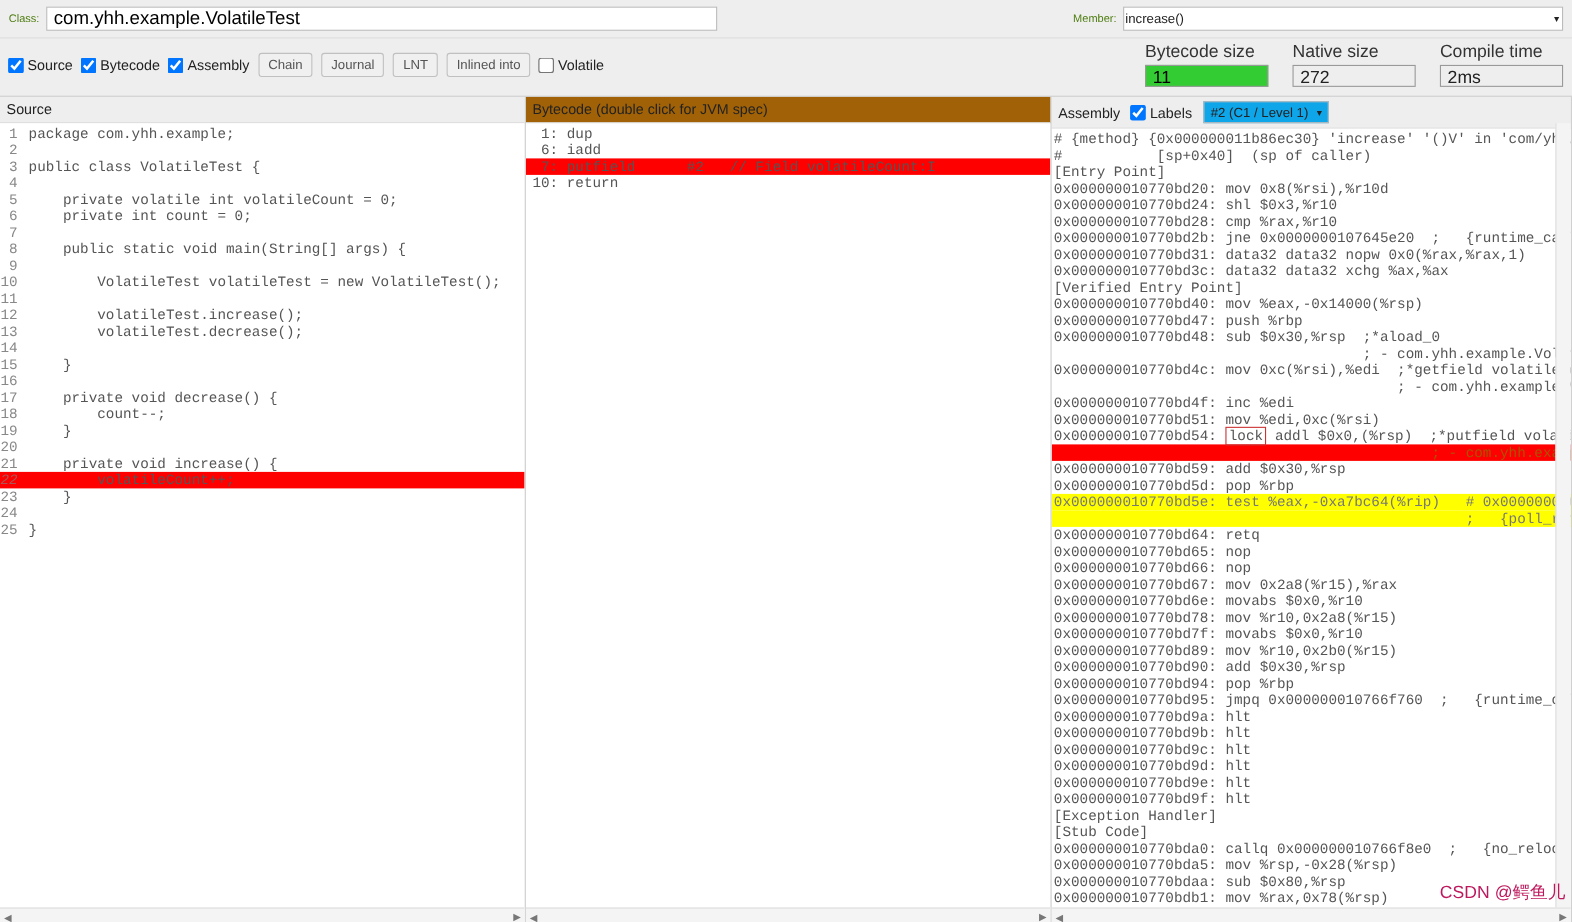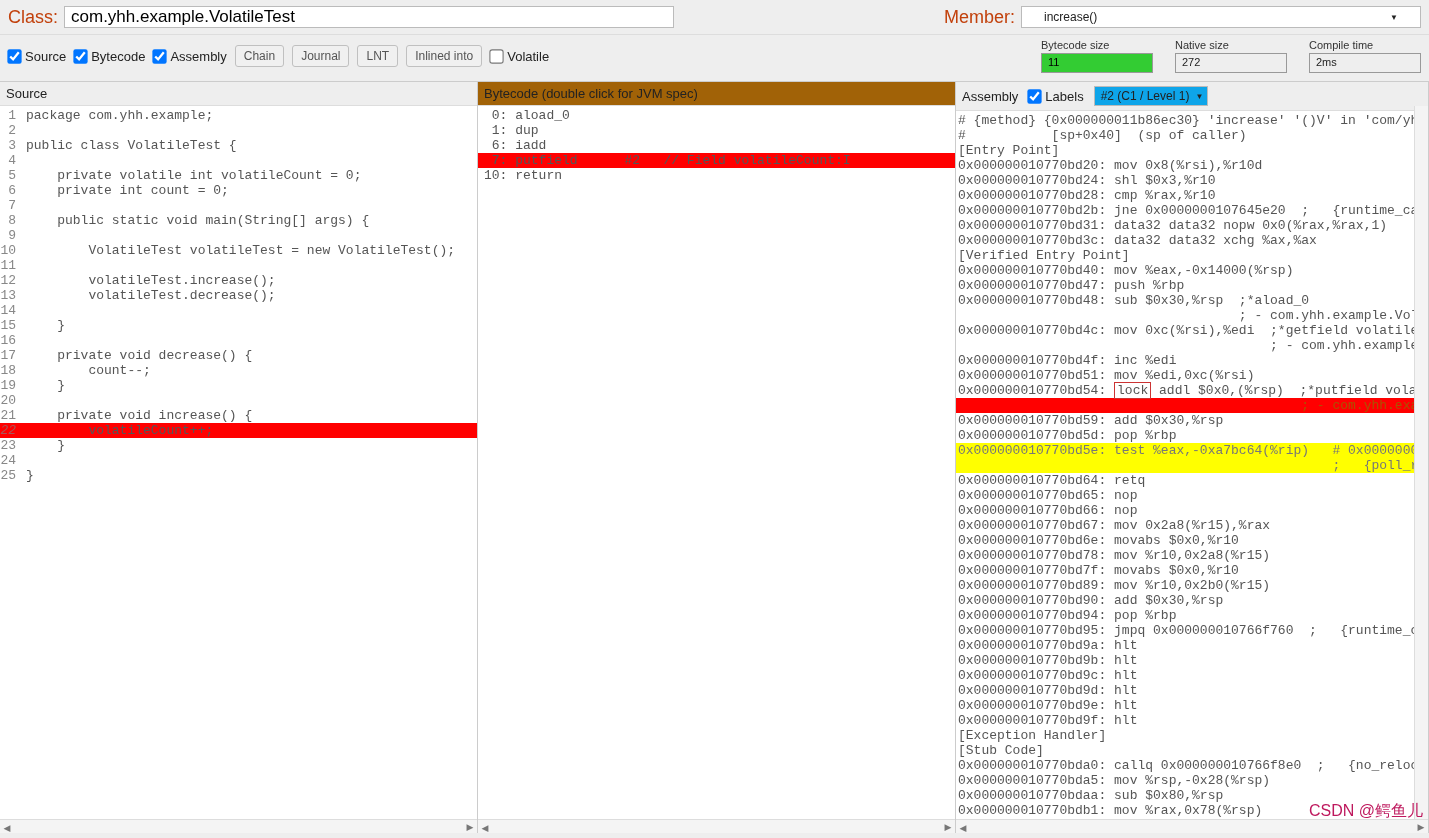--- a/index.html
+++ b/index.html
@@ -1,27 +1,27 @@
 <!DOCTYPE html>
 <html><head>
 <meta charset="utf-8">
 <style>
   * { box-sizing: border-box; margin: 0; padding: 0; }
   body { font-family: Arial, sans-serif; font-size: 12px; background: #eeeeee; color: #222; overflow: hidden; }
   .toolbar { background: #eeeeee; padding: 6px 8px; display: flex; align-items: center; gap: 6px; border-bottom: 1px solid #ddd; }
-  .label { font-size: 18px; color: #c2410c; }
+  .label { font-size: 10px; color: #4d7c0f; }
   .input-field { border: 1px solid #bbb; padding: 2px 6px; font-size: 17px; background: #fff; height: 22px; }
   .class-input { width: 610px; }
-  .member-select { flex: 1; min-width: 400px; background: #fff; border: 1px solid #bbb; height: 22px; padding: 0 22px; display: flex; align-items: center; justify-content: space-between; }
+  .member-select { flex: 1; min-width: 400px; background: #fff; border: 1px solid #bbb; height: 22px; padding: 0 1px; display: flex; align-items: center; justify-content: space-between; }
   .spacer { flex: 1; }
   .toolbar2 { display: flex; align-items: center; gap: 8px; padding: 4px 8px 8px 8px; }
   .chk { display: flex; align-items: center; gap: 4px; font-size: 13px; }
   .btn { background: #f0f0f0; border: 1px solid #c0c0c0; border-radius: 3px; padding: 3px 8px; font-size: 12px; color: #555; cursor: pointer; }
   .stats { display: flex; gap: 22px; margin-left: auto; }
-  .stat { display: flex; flex-direction: column; gap: 2px; font-size: 11px; }
+  .stat { display: flex; flex-direction: column; gap: 2px; font-size: 16px; }
   .stat-label { color: #333; }
   .stat-val { border: 1px solid #999; padding: 2px 6px; width: 112px; height: 20px; }
   .stat-green { background: #33cc33; color: #000; }
   .columns { display: flex; height: calc(100vh - 86px); border-top: 1px solid #ccc; }
   .col { display: flex; flex-direction: column; border-right: 1px solid #ccc; overflow: hidden; position: relative; }
   .col-source { width: 478px; }
   .col-bytecode { width: 478px; }
   .col-assembly { flex: 1; }
   .col-header { background: #eeeeee; padding: 4px 6px; font-size: 13px; border-bottom: 1px solid #ddd; display: flex; align-items: center; gap: 10px; }
   .col-header-yellow { background: #a16207; }
@@ -97,21 +97,21 @@
 
 <div class="columns">
   <div class="col col-source">
     <div class="col-header">Source</div>
     <div class="col-body" id="source-body"><div class="src-line"><span class="lineno">1</span><span class="src-text">package com.yhh.example;</span></div><div class="src-line"><span class="lineno">2</span><span class="src-text"></span></div><div class="src-line"><span class="lineno">3</span><span class="src-text">public class VolatileTest {</span></div><div class="src-line"><span class="lineno">4</span><span class="src-text"></span></div><div class="src-line"><span class="lineno">5</span><span class="src-text">    private volatile int volatileCount = 0;</span></div><div class="src-line"><span class="lineno">6</span><span class="src-text">    private int count = 0;</span></div><div class="src-line"><span class="lineno">7</span><span class="src-text"></span></div><div class="src-line"><span class="lineno">8</span><span class="src-text">    public static void main(String[] args) {</span></div><div class="src-line"><span class="lineno">9</span><span class="src-text"></span></div><div class="src-line"><span class="lineno">10</span><span class="src-text">        VolatileTest volatileTest = new VolatileTest();</span></div><div class="src-line"><span class="lineno">11</span><span class="src-text"></span></div><div class="src-line"><span class="lineno">12</span><span class="src-text">        volatileTest.increase();</span></div><div class="src-line"><span class="lineno">13</span><span class="src-text">        volatileTest.decrease();</span></div><div class="src-line"><span class="lineno">14</span><span class="src-text"></span></div><div class="src-line"><span class="lineno">15</span><span class="src-text">    }</span></div><div class="src-line"><span class="lineno">16</span><span class="src-text"></span></div><div class="src-line"><span class="lineno">17</span><span class="src-text">    private void decrease() {</span></div><div class="src-line"><span class="lineno">18</span><span class="src-text">        count--;</span></div><div class="src-line"><span class="lineno">19</span><span class="src-text">    }</span></div><div class="src-line"><span class="lineno">20</span><span class="src-text"></span></div><div class="src-line"><span class="lineno">21</span><span class="src-text">    private void increase() {</span></div><div class="src-line highlight-red"><span class="lineno">22</span><span class="src-text">        volatileCount++;</span></div><div class="src-line"><span class="lineno">23</span><span class="src-text">    }</span></div><div class="src-line"><span class="lineno">24</span><span class="src-text"></span></div><div class="src-line"><span class="lineno">25</span><span class="src-text">}</span></div></div>
     <div class="scrollbar-h"><span class="scroll-arrow">◀</span><span class="scroll-arrow" style="float:right">▶</span></div>
   </div>
 
   <div class="col col-bytecode">
     <div class="col-header col-header-yellow">Bytecode (double click for JVM spec)</div>
-    <div class="col-body" id="bytecode-body"><div class="bc-line"> 0: aload_0</div><div class="bc-line"> 1: dup</div><div class="bc-line"> 6: iadd</div><div class="bc-line highlight-red"> 7: putfield      #2   // Field volatileCount:I</div><div class="bc-line">10: return</div></div>
+    <div class="col-body" id="bytecode-body"><div class="bc-line"> 1: dup</div><div class="bc-line"> 6: iadd</div><div class="bc-line highlight-red"> 7: putfield      #2   // Field volatileCount:I</div><div class="bc-line">10: return</div></div>
     <div class="scrollbar-h"><span class="scroll-arrow">◀</span><span class="scroll-arrow" style="float:right">▶</span></div>
   </div>
 
   <div class="col col-assembly">
     <div class="col-header">
       <span>Assembly</span>
       <label class="chk">
           <input type="checkbox" checked="" style="">
           <span>Labels</span>
         </label>

